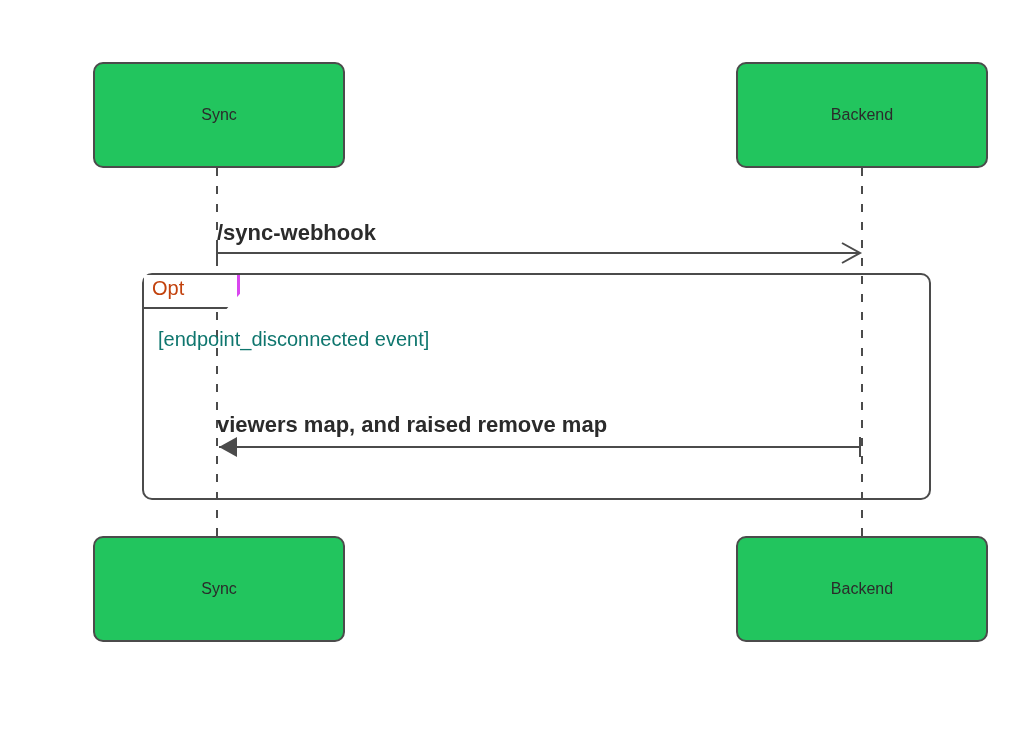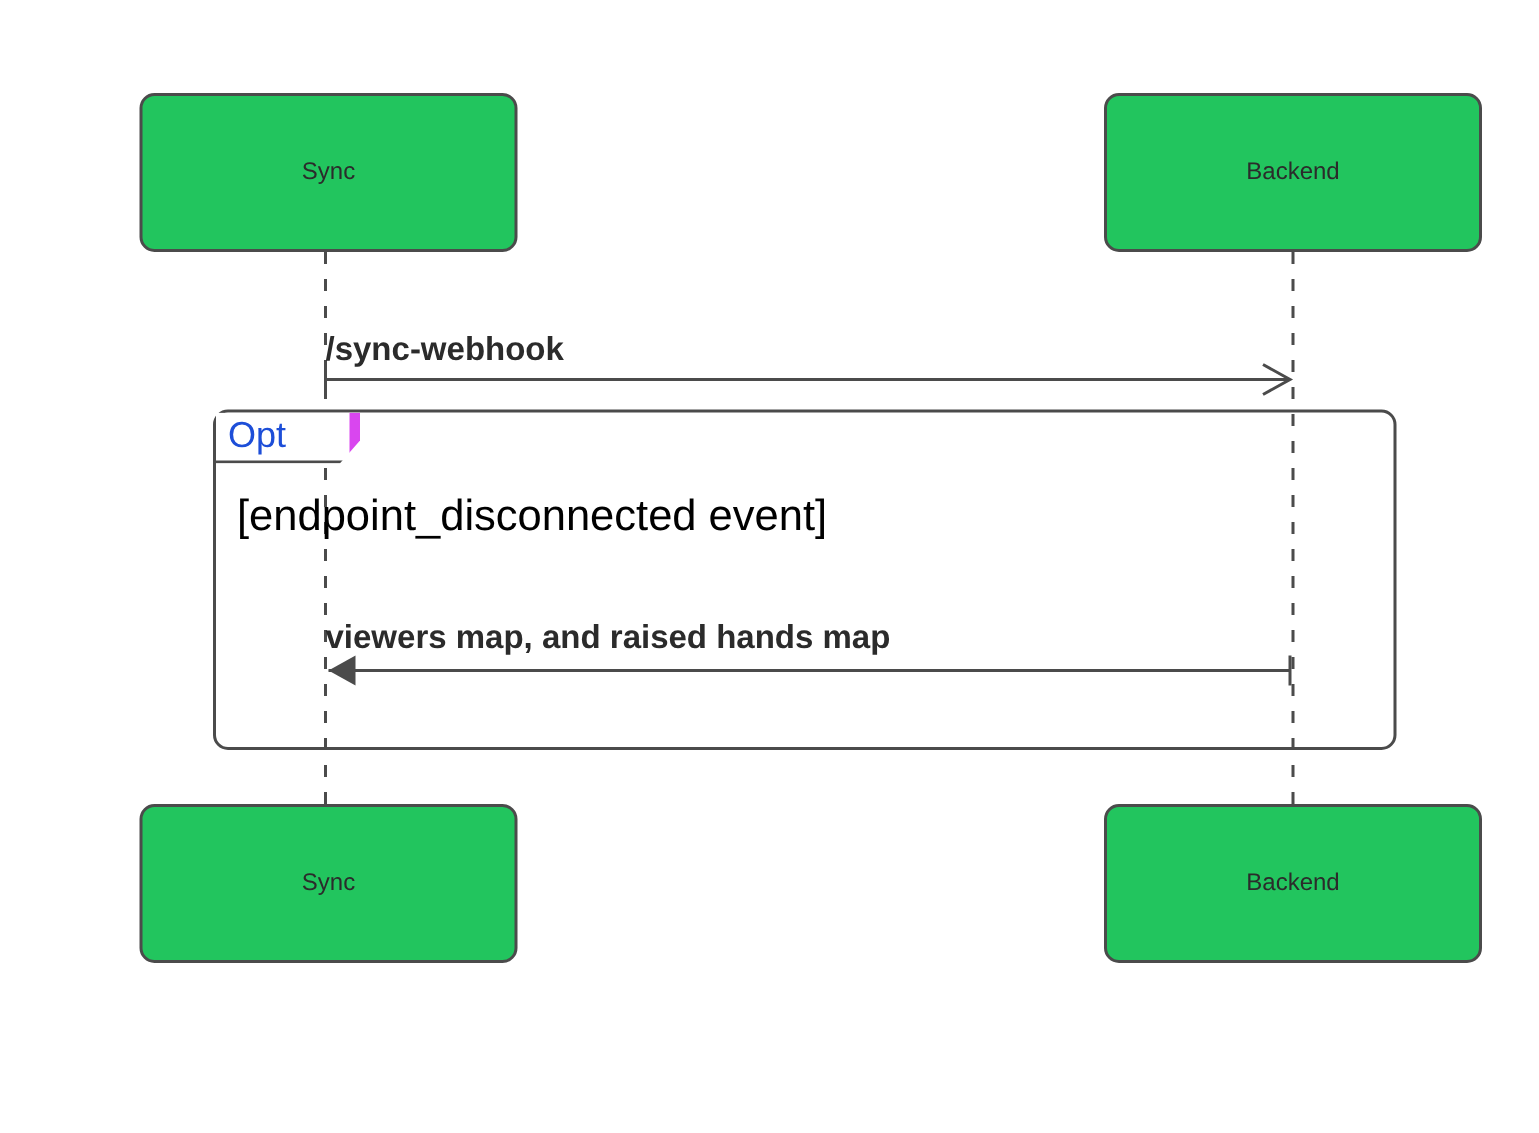--- a/index.html
+++ b/index.html
@@ -27,33 +27,33 @@
     box-sizing: border-box;
   }
   .opt-box {
     position: absolute;
     border: 2px solid #4b4b4b;
     border-radius: 10px;
     box-sizing: border-box;
   }
   .opt-tab {
     position: absolute;
-    border-right: 7px solid #d946ef;
+    border-right: 3px solid #d946ef;
     border-bottom: 2px solid #4b4b4b;
     box-sizing: border-box;
-    font-size: 24px;
-    color: #1d4ed8;
+    font-size: 20px;
+    color: #c2410c;
     padding: 2px 10px 2px 8px;
     clip-path: polygon(0 0, 100% 0, 100% 55%, 86% 100%, 0 100%);
     background: #ffffff;
   }
   .guard {
     position: absolute;
-    font-size: 29px;
-    color: #000000;
+    font-size: 20px;
+    color: #0f766e;
     white-space: nowrap;
   }
   .msg {
     position: absolute;
     font-size: 22px;
     color: #2b2b2b;
     text-align: left;
     font-weight: 600;
     line-height: 1.25;
     white-space: nowrap;
@@ -95,16 +95,16 @@
 
   <div class="box" style="left:93px;  top:62px;  width:252px; height:106px;">Sync</div>
   <div class="box" style="left:736px; top:62px;  width:252px; height:106px;">Backend</div>
 
   <div class="box" style="left:93px;  top:536px; width:252px; height:106px;">Sync</div>
   <div class="box" style="left:736px; top:536px; width:252px; height:106px;">Backend</div>
 
   <div class="msg" style="left:217px; top:219px; width:645px;">/sync-webhook</div>
   <div class="msg" style="left:217px; top:383px; width:645px;">
     <br>
-    <span>viewers map, and raised hands map</span>
+    <span>viewers map, and raised remove map</span>
   </div>
 
 </div>
 
 </body></html>

